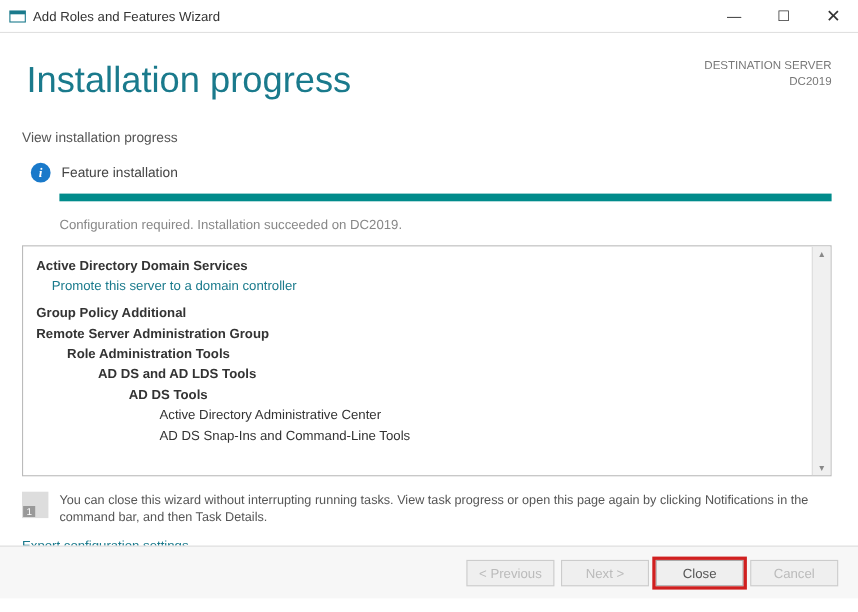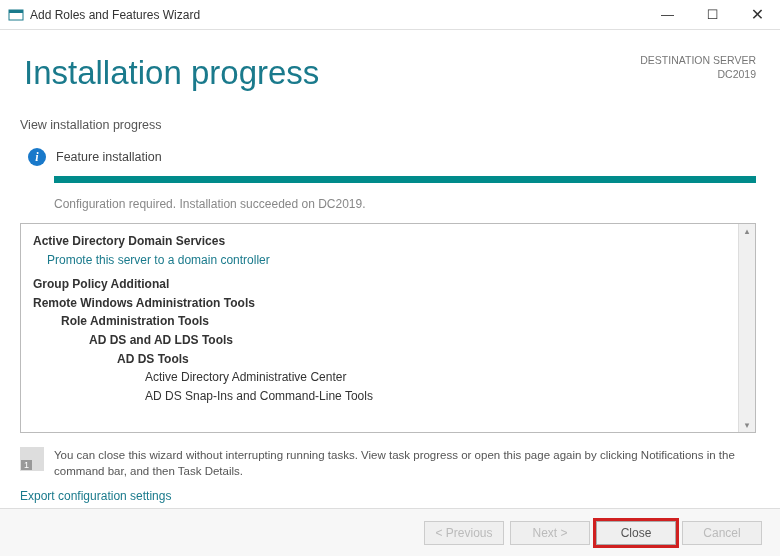--- a/index.html
+++ b/index.html
@@ -30,21 +30,21 @@
 .details-inner .b { font-weight: 600; }
 .details-inner .sub { padding-left: 14px; }
 .link { color: #1a7a8c; cursor: pointer; }
 .scrollbar { position: absolute; right: 0; top: 0; width: 17px; height: 100%; background: #f0f0f0; border-left: 1px solid #ddd; display: flex; flex-direction: column; justify-content: space-between; align-items: center; }
 .scroll-arrow { font-size: 9px; color: #888; padding: 2px 0; }
 .hint-row { display: flex; gap: 10px; margin-top: 14px; }
 .hint-icon { width: 24px; height: 24px; background: #ddd; flex-shrink: 0; display: flex; align-items: flex-end; justify-content: flex-start; }
 .hint-icon span { background: #999; color: #fff; font-size: 9px; padding: 0 3px; margin: 1px; }
 .hint-text { font-size: 11.5px; color: #555; line-height: 1.4; }
 .export-link { font-size: 12px; color: #1a7a8c; margin-top: 10px; display: inline-block; cursor: pointer; }
-.footer { position: absolute; bottom: 0; left: 0; right: 0; height: 48px; border-top: 1px solid #ddd; background: #f7f7f7; display: flex; align-items: center; justify-content: flex-end; padding-right: 18px; gap: 6px; }
+.footer { position: absolute; bottom: 12px; left: 0; right: 0; height: 48px; border-top: 1px solid #ddd; background: #f7f7f7; display: flex; align-items: center; justify-content: flex-end; padding-right: 18px; gap: 6px; }
 .btn { min-width: 80px; height: 24px; font-size: 12px; border: 1px solid #aaa; background: #efefef; color: #555; display: flex; align-items: center; justify-content: center; cursor: pointer; }
 .btn.disabled { color: #bbb; border-color: #ccc; cursor: default; }
 .btn.highlighted { outline: 3px solid #d02020; outline-offset: 0; }
 </style>
 </head>
 <body>
 
 <div class="titlebar">
   <span class="app-icon">
     <svg viewBox="0 0 16 16">
@@ -79,21 +79,21 @@
     </div>
 
     <div class="progress"></div>
     <div class="config-text">Configuration required. Installation succeeded on DC2019.</div>
 
     <div class="details-box">
       <div class="details-inner">
         <div class="b">Active Directory Domain Services</div>
         <div class="sub link">Promote this server to a domain controller</div>
         <div class="b" style="margin-top:6px">Group Policy Additional</div>
-        <div class="b">Remote Windows Administration Tools</div>
+        <div class="b">Remote Server Administration Group</div>
         <div class="b" style="padding-left:28px">Role Administration Tools</div>
         <div class="b" style="padding-left:56px">AD DS and AD LDS Tools</div>
         <div class="b" style="padding-left:84px">AD DS Tools</div>
         <div style="padding-left:112px">Active Directory Administrative Center</div>
         <div style="padding-left:112px">AD DS Snap-Ins and Command-Line Tools</div>
       </div>
       <div class="scrollbar">
         <div class="scroll-arrow">▴</div>
         <div class="scroll-arrow">▾</div>
       </div>

